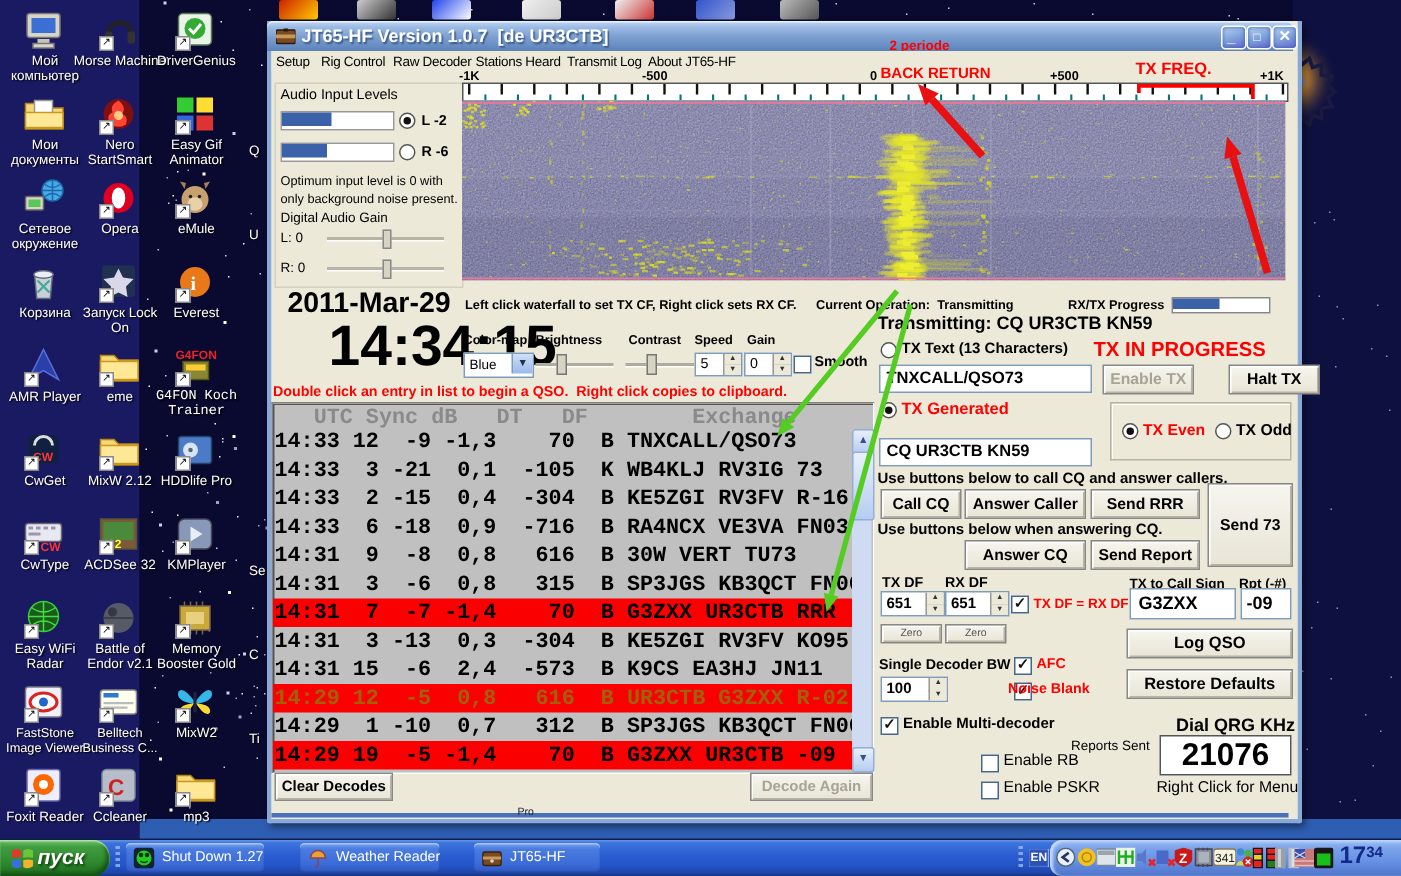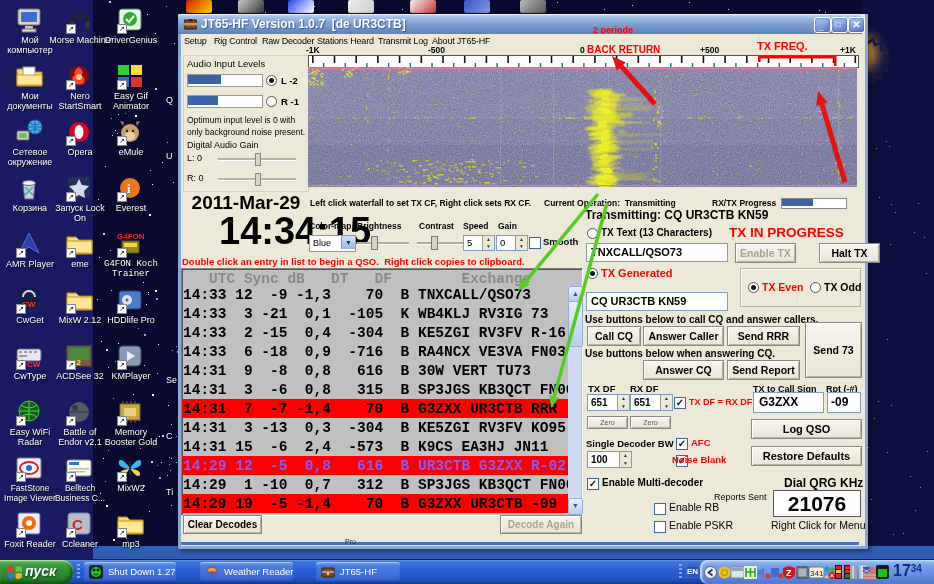--- a/index.html
+++ b/index.html
@@ -509,21 +509,21 @@
 <div class="ab" style="left:187px;top:58px;font-size:9.5px;">Audio Input Levels</div>
 <div class="ab" style="left:187px;top:74px;width:74px;height:11px;background:#fff;border:1px solid #999;"></div>
 <div class="ab" style="left:188px;top:75px;width:33px;height:9px;background:#3b62a8;"></div>
 <div class="ab" style="left:187px;top:95px;width:74px;height:11px;background:#fff;border:1px solid #999;"></div>
 <div class="ab" style="left:188px;top:96px;width:30px;height:9px;background:#3b62a8;"></div>
 <div class="ab rd" style="left:266px;top:75px;">
     <div class="rdot"></div>
   </div>
 <div class="ab b" style="left:281px;top:75px;font-size:9.5px;">L -2</div>
 <div class="ab rd" style="left:266px;top:96px;"></div>
-<div class="ab b" style="left:281px;top:96px;font-size:9.5px;">R -1</div>
+<div class="ab b" style="left:281px;top:96px;font-size:9.5px;">R -6</div>
 <div class="ab" style="left:187px;top:114px;font-size:8.5px;line-height:12px;">Optimum input level is 0 with<br>only background noise present.</div>
 <div class="ab" style="left:187px;top:140px;font-size:9px;">Digital Audio Gain</div>
 <div class="ab" style="left:187px;top:153px;font-size:9px;">L: 0</div>
 <div class="ab" style="left:218px;top:158px;width:78px;height:2px;background:#b8b4a4;box-shadow:0 1px 0 #fff;"></div>
 <div class="ab" style="left:255px;top:153px;width:4px;height:11px;background:#d8d4c4;border:1px solid #888;"></div>
 <div class="ab" style="left:187px;top:173px;font-size:9px;">R: 0</div>
 <div class="ab" style="left:218px;top:178px;width:78px;height:2px;background:#b8b4a4;box-shadow:0 1px 0 #fff;"></div>
 <div class="ab" style="left:255px;top:173px;width:4px;height:11px;background:#d8d4c4;border:1px solid #888;"></div>
 <div class="ab b" style="left:183px;top:192px;width:126px;text-align:center;font-size:19px;">2011-Mar-29</div>
 <div class="ab b" style="left:179px;top:210px;width:132px;text-align:center;font-size:38px;letter-spacing:0px;padding-left:40px;">14:34:15</div>
@@ -1614,21 +1614,21 @@
 <div class="ab b" style="left:183px;top:363px;font-family:'Liberation Mono',monospace;font-size:14.5px;color:#000;white-space:pre;">14:31  9  -8  0,8   616  B 30W VERT TU73</div>
 <div class="ab b" style="left:182px;top:380px;width:386px;height:19px;"></div>
 <div class="ab b" style="left:183px;top:382px;font-family:'Liberation Mono',monospace;font-size:14.5px;color:#000;white-space:pre;">14:31  3  -6  0,8   315  B SP3JGS KB3QCT FN00</div>
 <div class="ab b" style="left:182px;top:399px;width:386px;height:19px;background:#fb0000;"></div>
 <div class="ab b" style="left:183px;top:401px;font-family:'Liberation Mono',monospace;font-size:14.5px;color:#000;white-space:pre;">14:31  7  -7 -1,4    70  B G3ZXX UR3CTB RRR</div>
 <div class="ab b" style="left:182px;top:418px;width:386px;height:19px;"></div>
 <div class="ab b" style="left:183px;top:420px;font-family:'Liberation Mono',monospace;font-size:14.5px;color:#000;white-space:pre;">14:31  3 -13  0,3  -304  B KE5ZGI RV3FV KO95</div>
 <div class="ab b" style="left:182px;top:437px;width:386px;height:19px;"></div>
 <div class="ab b" style="left:183px;top:439px;font-family:'Liberation Mono',monospace;font-size:14.5px;color:#000;white-space:pre;">14:31 15  -6  2,4  -573  B K9CS EA3HJ JN11</div>
 <div class="ab b" style="left:182px;top:456px;width:386px;height:19px;background:#fb0000;"></div>
-<div class="ab b" style="left:183px;top:458px;font-family:'Liberation Mono',monospace;font-size:14.5px;color:#8b5cf6;white-space:pre;">14:29 12  -5  0,8   616  B UR3CTB G3ZXX R-02</div>
+<div class="ab b" style="left:183px;top:458px;font-family:'Liberation Mono',monospace;font-size:14.5px;color:#a16207;white-space:pre;">14:29 12  -5  0,8   616  B UR3CTB G3ZXX R-02</div>
 <div class="ab b" style="left:182px;top:475px;width:386px;height:19px;"></div>
 <div class="ab b" style="left:183px;top:477px;font-family:'Liberation Mono',monospace;font-size:14.5px;color:#000;white-space:pre;">14:29  1 -10  0,7   312  B SP3JGS KB3QCT FN00</div>
 <div class="ab b" style="left:182px;top:494px;width:386px;height:19px;background:#fb0000;"></div>
 <div class="ab b" style="left:183px;top:496px;font-family:'Liberation Mono',monospace;font-size:14.5px;color:#000;white-space:pre;">14:29 19  -5 -1,4    70  B G3ZXX UR3CTB -09</div>
 <div class="ab" style="left:568px;top:286px;width:13px;height:227px;background:#cfdaf3;"></div>
 <div class="ab" style="left:568px;top:286px;width:13px;height:15px;border-radius:2px;background:linear-gradient(#e8f0fc,#b6ccf0);border:1px solid #94aed6;color:#33508c;font-size:7px;line-height:13px;text-align:center;">▲</div>
 <div class="ab" style="left:568px;top:301px;width:13px;height:44px;border-radius:2px;background:linear-gradient(#e8f0fc,#b6ccf0);border:1px solid #94aed6;color:#33508c;font-size:7px;line-height:42px;text-align:center;"></div>
 <div class="ab" style="left:568px;top:498px;width:13px;height:15px;border-radius:2px;background:linear-gradient(#e8f0fc,#b6ccf0);border:1px solid #94aed6;color:#33508c;font-size:7px;line-height:13px;text-align:center;">▼</div>
 <div class="ab btn2 b" style="left:183px;top:515px;width:77px;height:17px;font-size:10px;line-height:17px;">Clear Decodes</div>
 <div class="ab btn2 b" style="left:500px;top:515px;width:80px;height:17px;font-size:10px;line-height:17px;color:#a8a494;">Decode Again</div>

